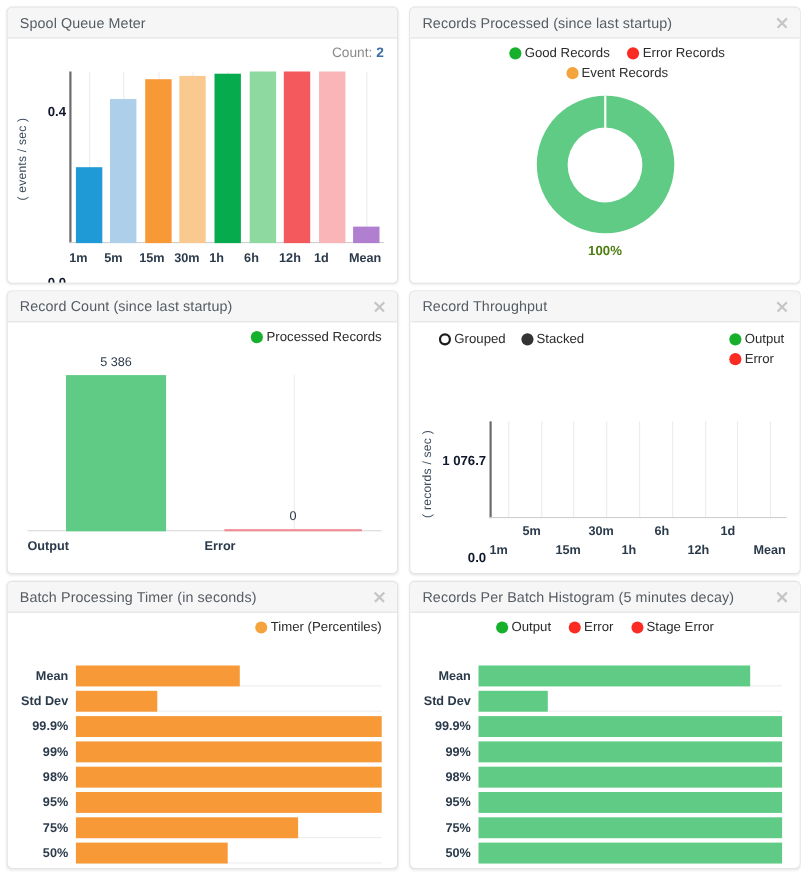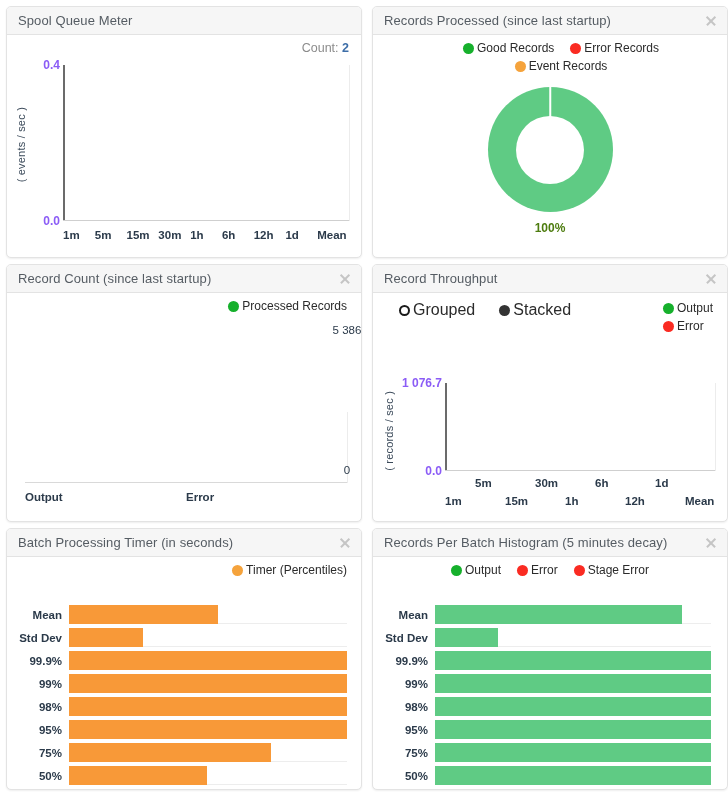--- a/index.html
+++ b/index.html
@@ -119,35 +119,35 @@
     white-space: nowrap;
     letter-spacing: 0.2px;
   }
   .ytick {
     position: absolute;
     right: 100%;
     transform: translateY(-50%);
     padding-right: 5px;
     font-size: 12px;
     font-weight: bold;
-    color: #8b5cf6;
+    color: #0f172a;
     white-space: nowrap;
+    margin-top: 36px;
   }
   .plot {
     position: absolute;
     left: 0; right: 0; top: 0; bottom: 0;
     border-left: 2px solid #6b6b6b;
     box-sizing: border-box;
   }
   .plot-inner {
     position: absolute;
     left: 0; right: 0; top: 0; bottom: 0;
     display: flex;
     align-items: flex-end;
-    flex-direction: column;
   }
   .vbar-slot {
     flex: 1;
     height: 100%;
     position: relative;
     display: flex;
     align-items: flex-end;
     justify-content: center;
   }
   .vbar-slot .gridline {
@@ -405,21 +405,21 @@
     </div>
   </div>
 
   <div class="panel">
     <div class="panel-header">
       <div class="panel-title">Record Throughput</div>
       <div class="close-icon"></div>
     </div>
     <div class="panel-body">
       <div style="display:flex; align-items:flex-start; padding:8px 14px 0 26px;">
-        <div id="p3-controls" style="display:flex; gap:24px; font-size:16px; color:#2b2b2b;">
+        <div id="p3-controls" style="display:flex; gap:14px; font-size:12px; color:#2b2b2b;">
             <div class="legend-item">
               <span class="radio-dot off"></span>
               <span>Grouped</span>
             </div>
             <div class="legend-item">
               <span class="radio-dot on"></span>
               <span>Stacked</span>
             </div>
           </div>
         <div id="p3-legend" style="margin-left:auto; display:flex; flex-direction:column; gap:4px; font-size:12px; color:#2b2b2b;">

